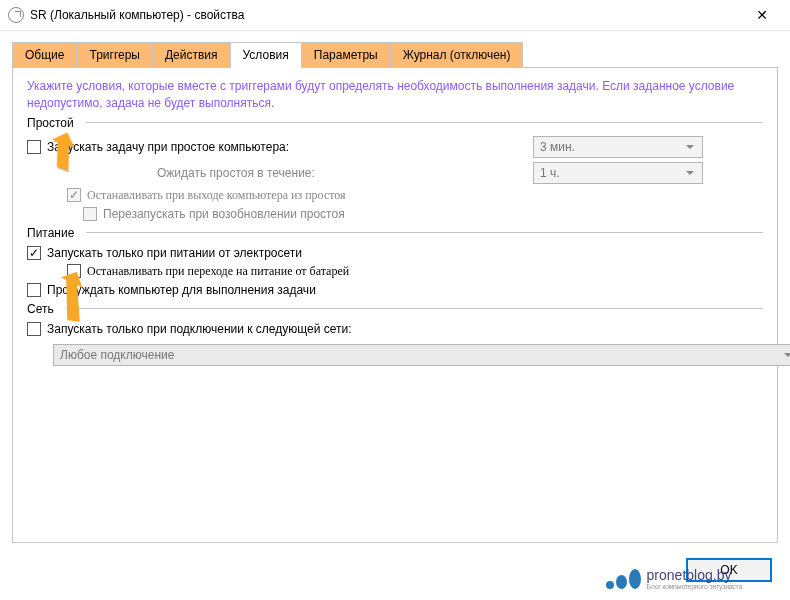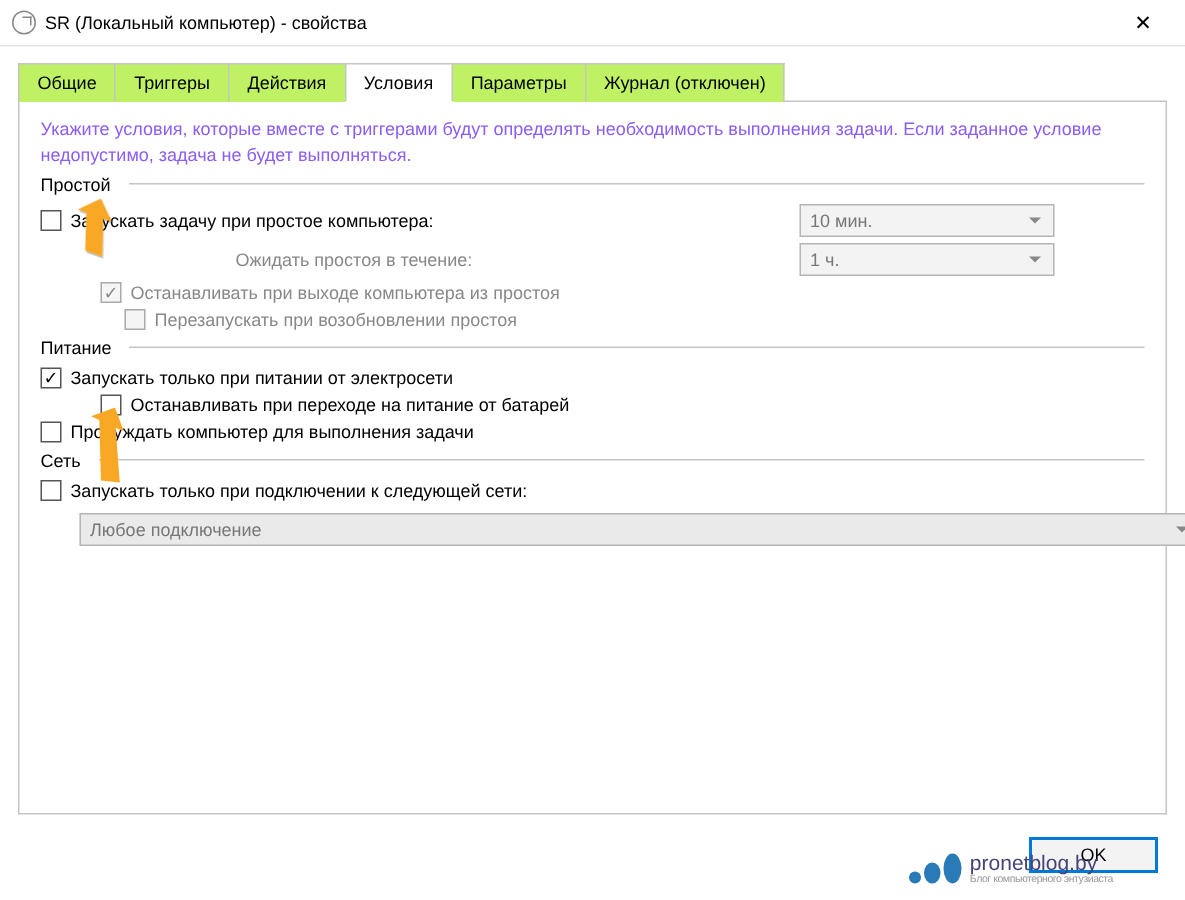--- a/index.html
+++ b/index.html
@@ -43,21 +43,21 @@
     .tabs {
       display: flex;
       border-bottom: 1px solid #c5c5c5;
       position: relative;
     }
     .tab {
       padding: 5px 12px;
       font-size: 12px;
       border: 1px solid #c5c5c5;
       border-bottom: none;
-      background: #bef264;
+      background: #fdba74;
       margin-right: -1px;
       cursor: pointer;
       position: relative;
       top: 1px;
     }
     .tab.active {
       background: #fff;
       border-bottom: 1px solid #fff;
       z-index: 2;
     }
@@ -115,21 +115,21 @@
       border-color: #aaa;
       background: #f5f5f5;
     }
     .checkbox.disabled.checked::after { color: #888; }
     .row-label {
       font-size: 12px;
       color: #000;
     }
     .row-label.disabled { color: #888; }
     .nested { margin-left: 56px; }
-    .nested2 { margin-left: 40px; }
+    .nested2 { margin-left: 40px; font-family: Liberation Serif, serif; }
     .dropdown {
       width: 170px;
       height: 22px;
       border: 1px solid #b5b5b5;
       background: #f3f3f3;
       display: flex;
       align-items: center;
       padding: 0 6px;
       font-size: 12px;
       color: #777;
@@ -210,21 +210,21 @@
   <div class="tab-panel">
     <p class="description">Укажите условия, которые вместе с триггерами будут определять необходимость выполнения задачи. Если заданное условие недопустимо, задача не будет выполняться.</p>
 
     <div class="section-header">
       <span class="section-label">Простой</span>
       <div class="section-line"></div>
     </div>
     <div class="row">
       <div class="checkbox"></div>
       <span class="row-label">Запускать задачу при простое компьютера:</span>
-      <div class="dropdown">10 мин.</div>
+      <div class="dropdown">3 мин.</div>
     </div>
     <div class="row">
       <span class="row-label disabled" style="margin-left:130px;">Ожидать простоя в течение:</span>
       <div class="dropdown">1 ч.</div>
     </div>
     <div class="row nested2">
       <div class="checkbox checked disabled"></div>
       <span class="row-label disabled">Останавливать при выходе компьютера из простоя</span>
     </div>
     <div class="row nested">

